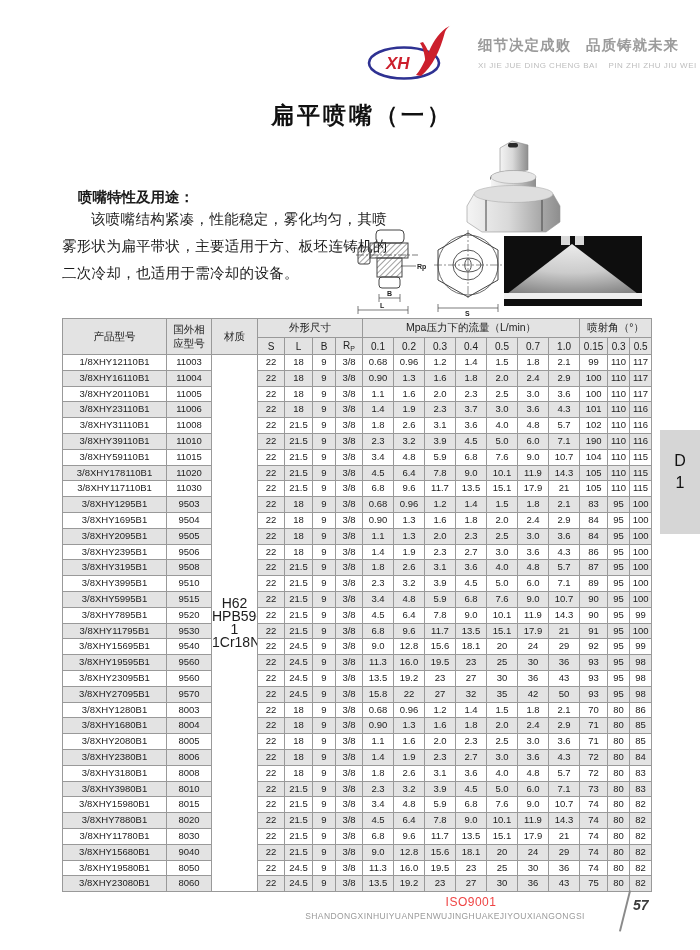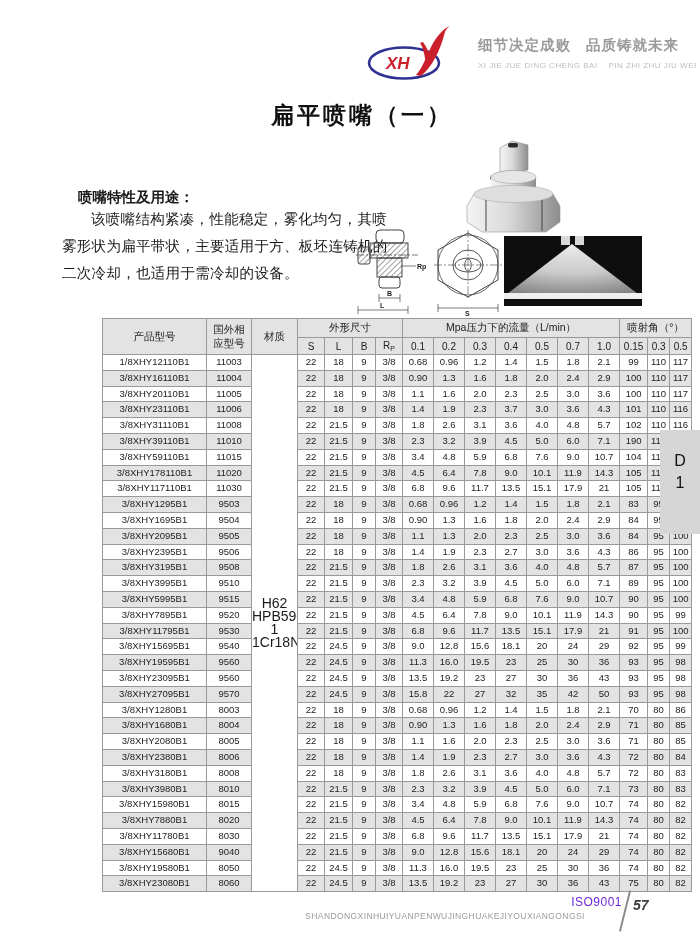--- a/index.html
+++ b/index.html
@@ -21,37 +21,37 @@
 
   
   .fig { position:absolute; }
   .fig-photo  { left:450px; top:134px; width:128px; height:102px; }
   .fig-side   { left:356px; top:226px; width:74px;  height:90px; }
   .fig-hex    { left:432px; top:230px; width:72px;  height:86px; }
   .fig-spray  { left:504px; top:236px; width:138px; height:70px; }
 
   
   .table-wrap { position:absolute; left:62px; top:318px; }
-  table { border-collapse:collapse; table-layout:fixed; width:589px;margin-left:40px; }
+  table { border-collapse:collapse; table-layout:fixed; width:589px; }
   th, td { border:1px solid #999; text-align:center; padding:0; overflow:hidden; white-space:nowrap; }
   thead th { background:#e3e3e3; font-weight:normal; color:#222; }
   thead tr.h1 th { height:19px; font-size:10.5px; }
   thead tr.h2 th { height:17px; font-size:10px; }
   tbody td { height:14.8px; font-size:9.5px; line-height:14.8px; color:#1c1c1c; }
   tbody tr:nth-child(even) td { background:#e3e3e3; }
   td.material-cell { background:#ffffff !important; font-size:14px; line-height:13px; white-space:normal;text-align:center; }
   .sub { font-size:7px; vertical-align:-2px; }
 
   
   .side-tab { position:absolute; left:660px; top:430px; width:40px; height:104px; background:#d6d6d6;
               text-align:center; padding-top:20px; font-size:16px; color:#111; line-height:22px; }
 
   
-  .footer-iso { position:absolute; top:895px; left:320px; width:302px; text-align:right;
-                font-size:12px; color:#6d28d9; letter-spacing:0.5px; }
+  .footer-iso { position:absolute; top:895px; left:320px; width:302px; text-align:center;
+                font-size:12px; color:#ef4444; letter-spacing:0.5px; }
   .footer-company { position:absolute; top:911px; left:284px; width:322px; text-align:center;
                     font-size:8.5px; color:#9a9a9a; letter-spacing:0.4px; }
   .footer-slash { position:absolute; left:624px; top:890px; width:2px; height:42px; background:#8a8a8a;
                   transform:rotate(14deg); }
   .footer-page { position:absolute; left:633px; top:897px; font-size:14px; font-weight:bold;
                  color:#3c3c3c; font-style:italic; }
   line, path.ln, polygon.ln, rect.ln, circle.ln, ellipse.ln { stroke:#444; fill:none; }
 </style>
 </head>
 <body>

